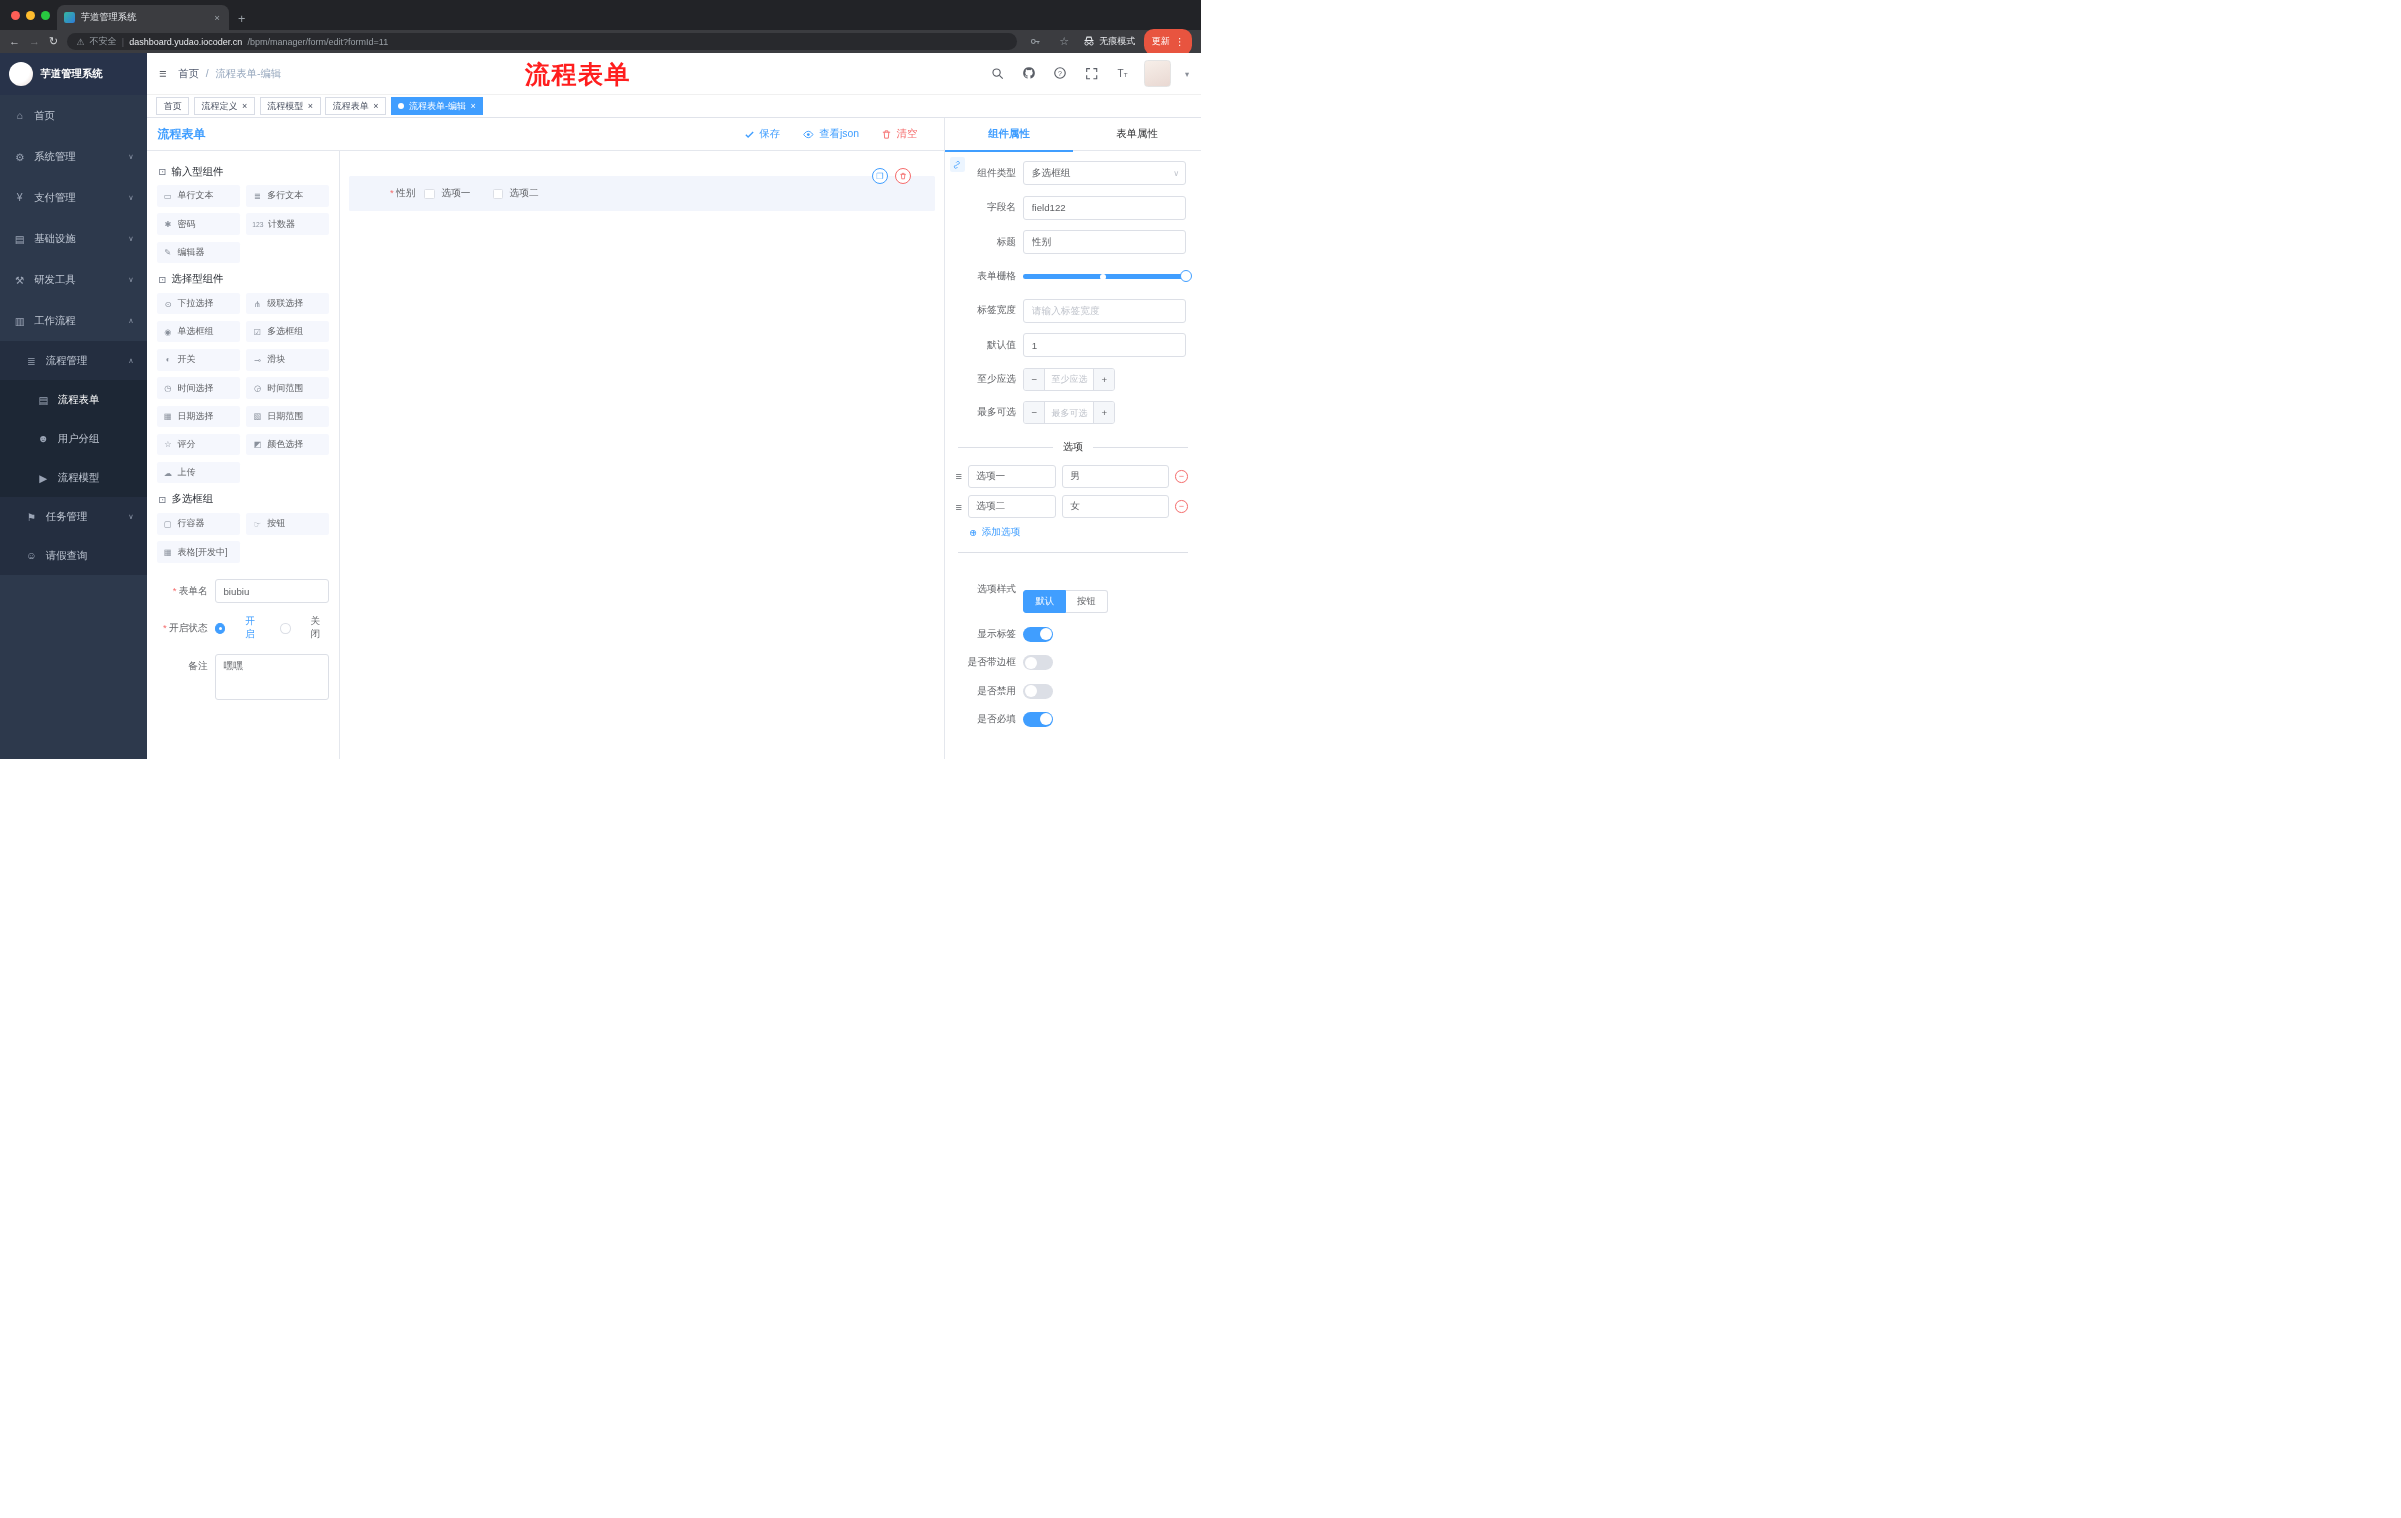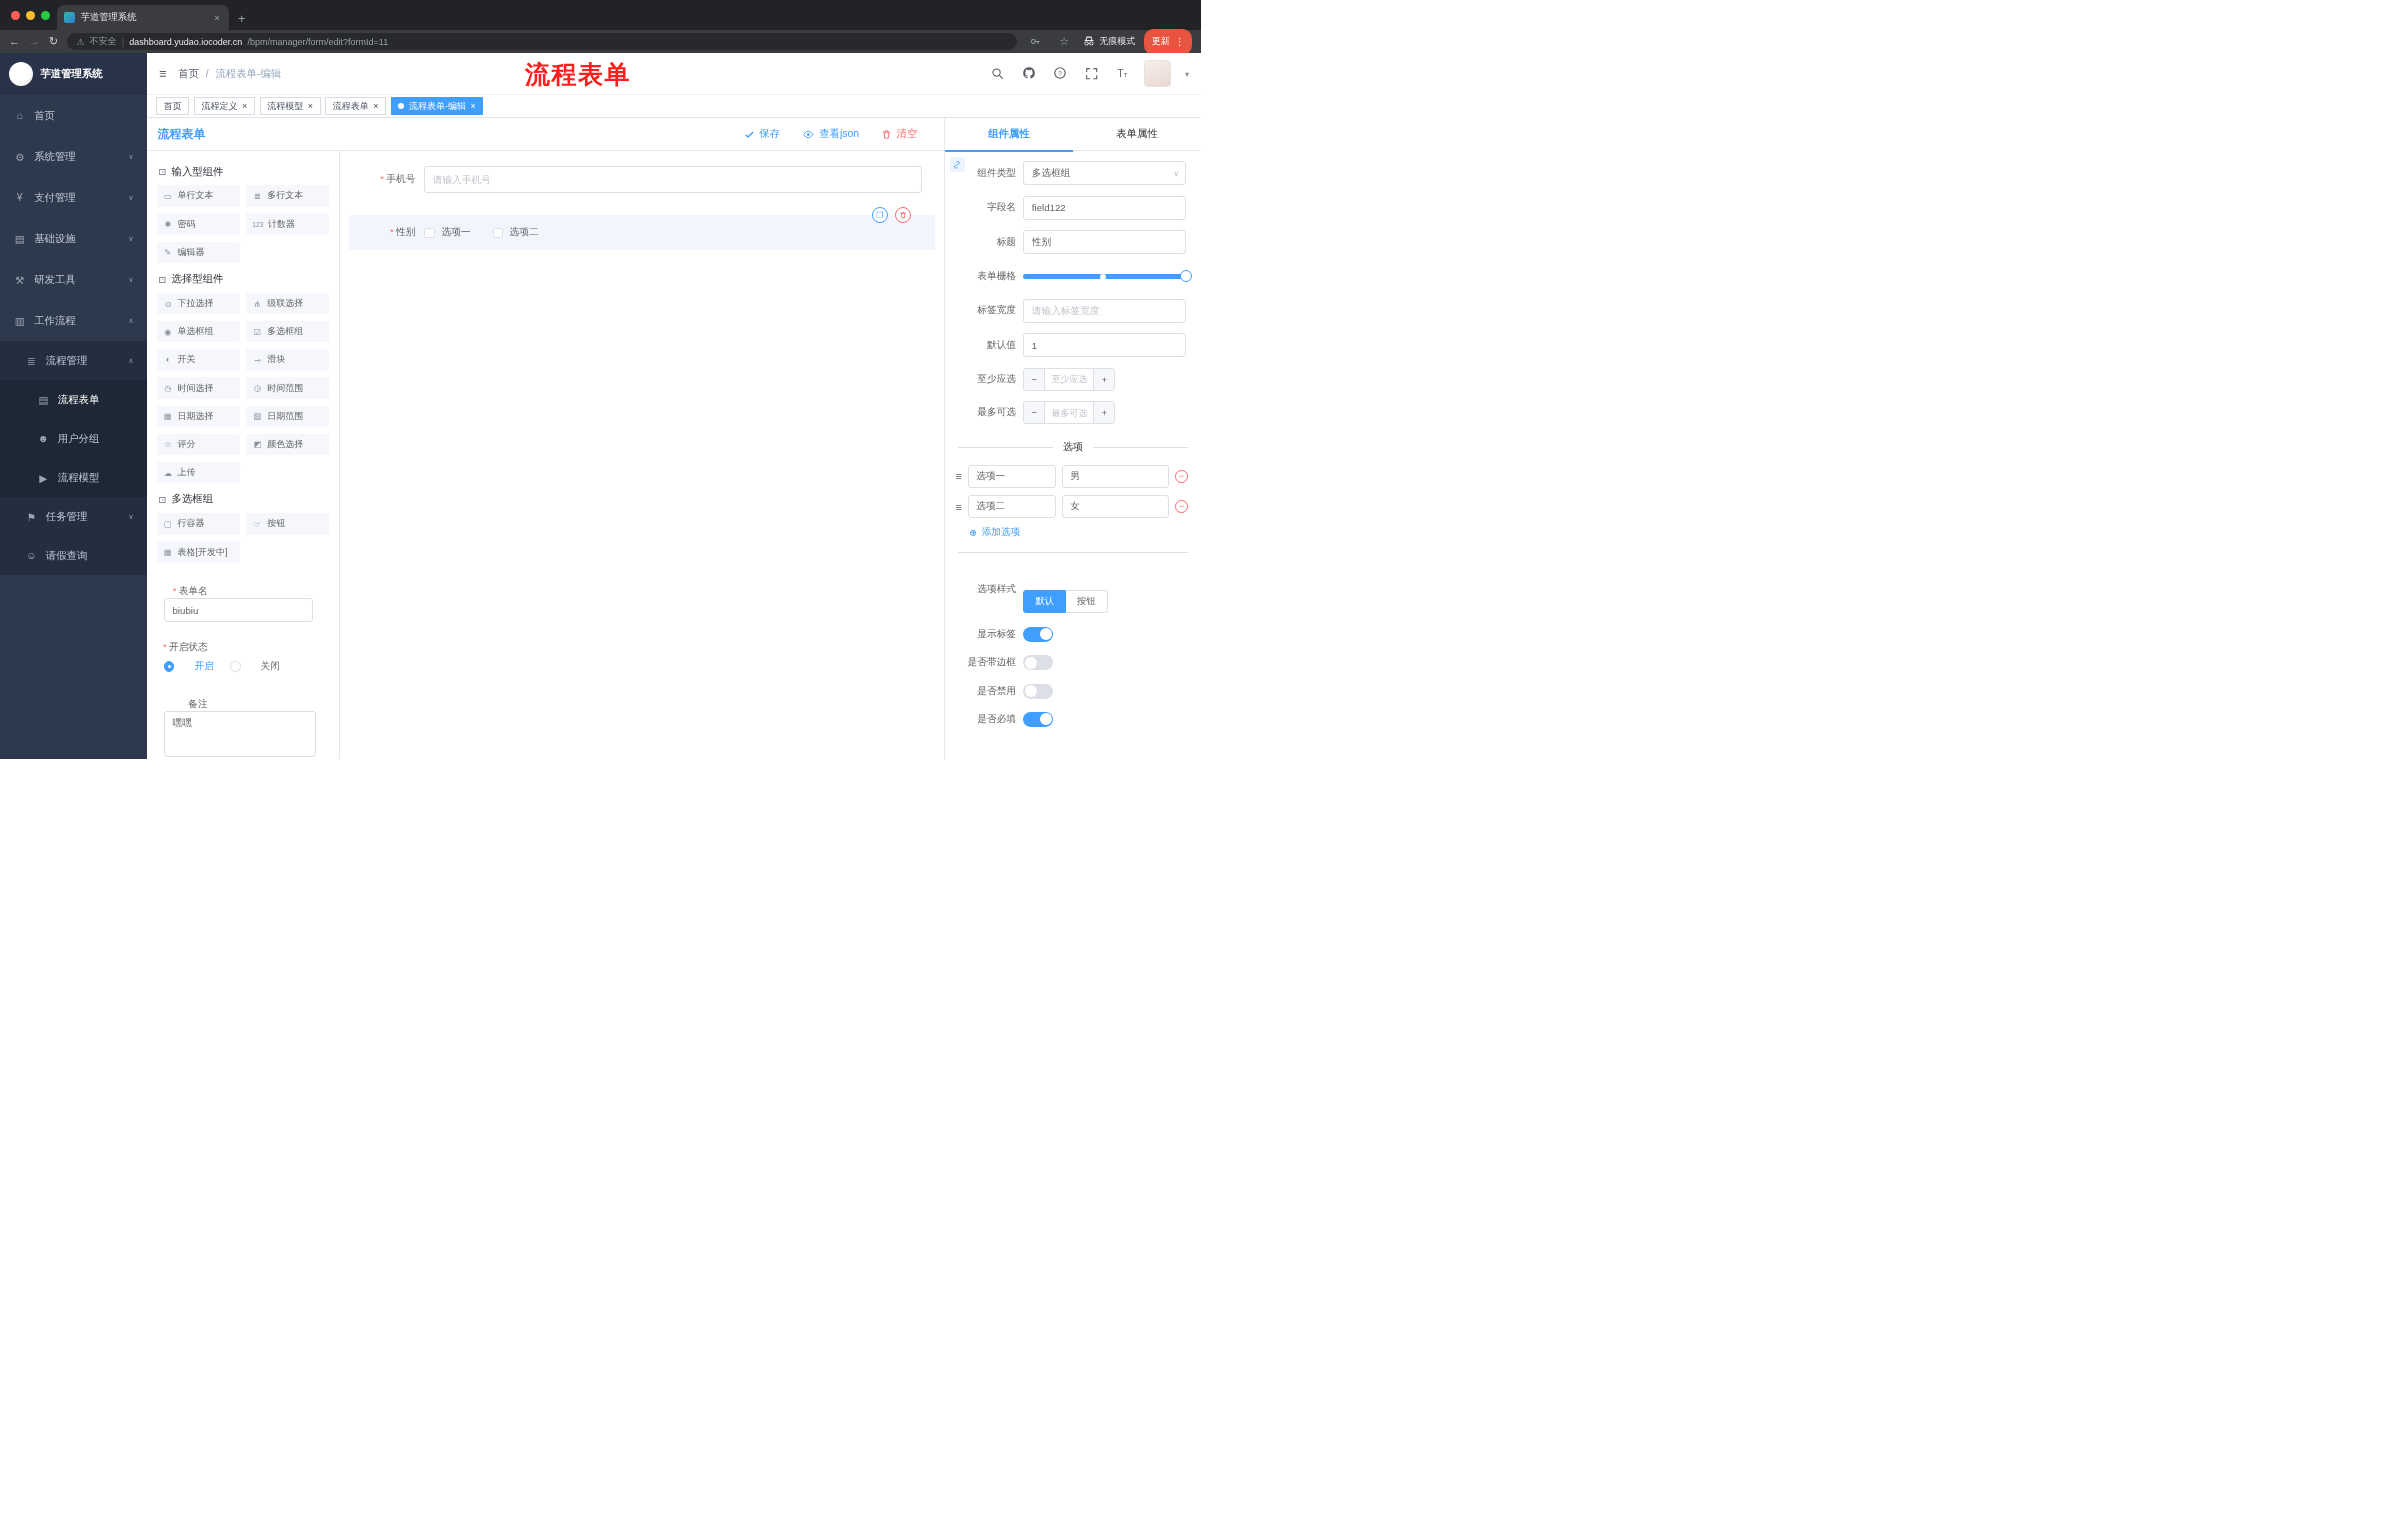--- a/index.html
+++ b/index.html
@@ -72,21 +72,21 @@
   .ws-body{flex:1;display:flex;overflow:hidden;}
 
   
   .palette{width:193px;flex-shrink:0;border-right:0.7px solid #e4e7ed;padding:4.5px 9.7px 0 9.7px;overflow:hidden;}
   .pg-title{display:flex;align-items:center;gap:5.2px;font-size:10.4px;color:#2b2f36;margin:9px 0 6.7px 1.5px;}
   .pg-title .gi{color:#6b7280;font-size:9.7px;}
   .pitems{display:grid;grid-template-columns:1fr 1fr;gap:6.7px 6.7px;}
   .pitem{height:21.5px;background:#f5f7fd;border-radius:2.2px;display:flex;align-items:center;gap:4.5px;padding:0 6px;font-size:9px;color:#606266;cursor:grab;overflow:hidden;white-space:nowrap;}
   .pitem .pgly{color:#8a919c;font-size:8.2px;min-width:10.4px;text-align:center;}
   .meta{margin-top:16.3px;}
-  .meta-row{display:flex;align-items:flex-start;margin-top:13.4px;flex-direction:column;}
+  .meta-row{display:flex;align-items:flex-start;margin-top:13.4px;}
   .meta-label{width:51px;flex-shrink:0;text-align:right;color:#606266;padding-top:6px;white-space:nowrap;}
   .req{color:#f56c6c;margin-right:2.2px;}
   .meta-ctl{flex:1;margin-left:7.4px;}
   .el-input{width:100%;height:24px;border:0.7px solid #dcdfe6;border-radius:3px;padding:0 7.4px;font-size:9.7px;color:#606266;background:#fff;outline:none;}
   .el-input::placeholder{color:#c0c4cc;}
   textarea.el-input{height:46px;padding:5.2px 7.4px;resize:none;font-family:inherit;}
   .radios{display:flex;gap:16.3px;align-items:center;height:24px;}
   .radio{display:flex;align-items:center;gap:20px;color:#606266;cursor:pointer;}
   .rdot{width:10.4px;height:10.4px;border-radius:50%;border:0.7px solid #dcdfe6;background:#fff;position:relative;}
   .radio.on .rdot{border-color:#409eff;background:#409eff;}
@@ -490,24 +490,20 @@
                   </span>
                 </div>
                 <div class="meta-row">
                   <span class="meta-label"><span>备注</span></span>
                   <span class="meta-ctl"><textarea class="el-input" style="">嘿嘿</textarea></span>
                 </div>
               </div>
             </div>
 
             <div class="canvas">
-              <div class="crow">
-                <span class="clabel"><span class="req">*</span><span>手机号</span></span>
-                <input class="el-input" placeholder="请输入手机号" style="">
-              </div>
               <div class="crow selected">
                 <div class="crow-actions">
                   <span class="ca-btn copy">❐</span>
                   <span class="ca-btn del">
                     <svg width="8.2" height="8.2" viewBox="0 0 24 24">
                         <path d="M4 7h16M9 7V4h6v3M7 7l1 13h8l1-13" fill="none" stroke="#f56c6c" stroke-width="2.4"></path>
                       </svg>
                   </span>
                 </div>
                 <span class="clabel"><span class="req">*</span><span>性别</span></span>

